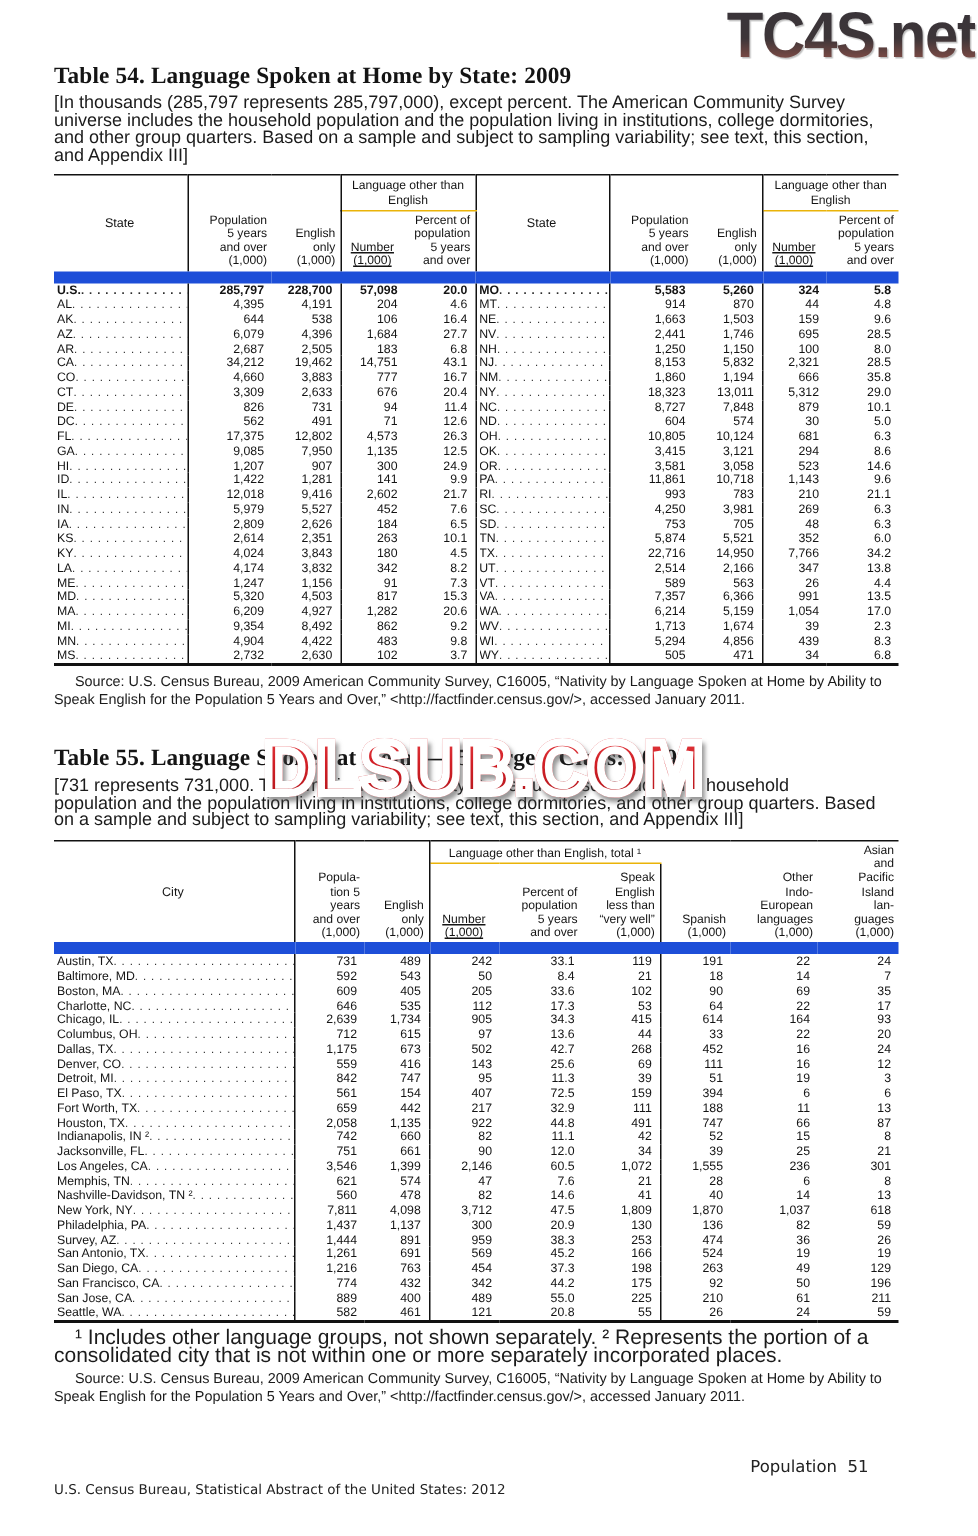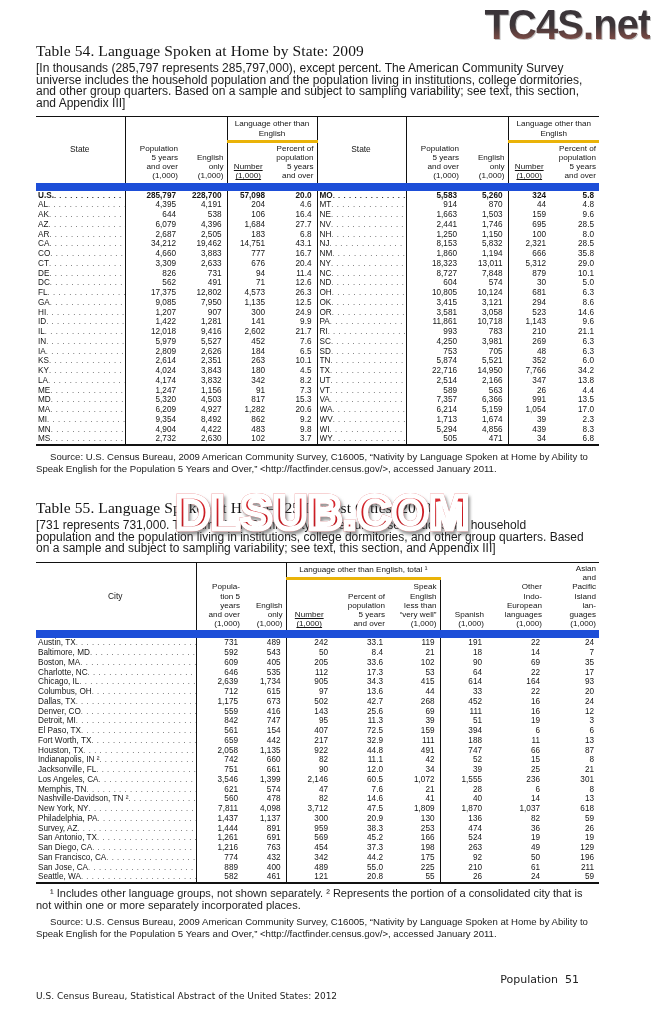--- a/index.html
+++ b/index.html
@@ -5,38 +5,38 @@
   html,body{margin:0;padding:0;background:#e8e8e8;}
   .page{
     position:relative;width:652px;height:1024px;background:#ffffff;
     font-family:"Liberation Sans",sans-serif;color:#141414;overflow:hidden;
     margin:0 auto;
   }
   .content{position:absolute;left:36px;top:42px;width:563px;}
 
   .tbl-title{
     font-family:"Liberation Serif","DejaVu Serif",serif;
-    font-weight:normal;font-size:15.5px;line-height:17px;margin:0 0 4px 0;
+    font-weight:bold;font-size:15.5px;line-height:17px;margin:0 0 4px 0;
     letter-spacing:0.1px;
   }
   .tbl-note{font-size:12px;line-height:11.6px;width:548px;color:#1b1b1b;}
   .src{font-size:9.6px;line-height:11.6px;margin-top:5px;text-indent:14px;color:#1b1b1b;}
-  .foot{font-size:11px;line-height:11.4px;margin-top:4px;text-indent:14px;color:#1b1b1b;}
+  .foot{font-size:14px;line-height:11.4px;margin-top:4px;text-indent:14px;color:#1b1b1b;}
 
   table{border-collapse:collapse;table-layout:fixed;width:563px;margin-top:7px;}
   table{border-top:1.2px solid #111;border-bottom:2px solid #111;}
   th{font-weight:normal;font-size:8.1px;line-height:9.2px;vertical-align:bottom;
      padding:1px 3px 2px 2px;white-space:pre-line;}
   th.h-right{text-align:right;}
   th.h-center{text-align:center;text-decoration:underline;}
   th.c-label{vertical-align:middle;text-align:center;font-size:8.4px;}
   th.spanner{vertical-align:middle;text-align:center;border-bottom:1px solid #111;
      padding:2px 2px 2px 2px;}
   thead th{border-bottom:8px solid #1d4ed8;}
-  thead tr.h1 th.spanner{border-bottom:3px solid #eab308;}
+  thead tr.h1 th.spanner{border-bottom:1px solid #eab308;}
   .br{border-right:1px solid #111;}
   .bl{border-left:1px solid #111;}
   td{font-size:8.2px;line-height:9.75px;padding:0;vertical-align:bottom;}
   td.num{text-align:right;padding-right:5px;}
   td.name-cell{padding-left:2px;}
   .bold-row td{font-weight:bold;}
   .lw{display:flex;align-items:baseline;overflow:hidden;}
   .lw .nm{white-space:nowrap;}
   .lw .leader{flex:1;overflow:hidden;white-space:nowrap;color:#2a2a2a;}
   .lw .leader::before{

